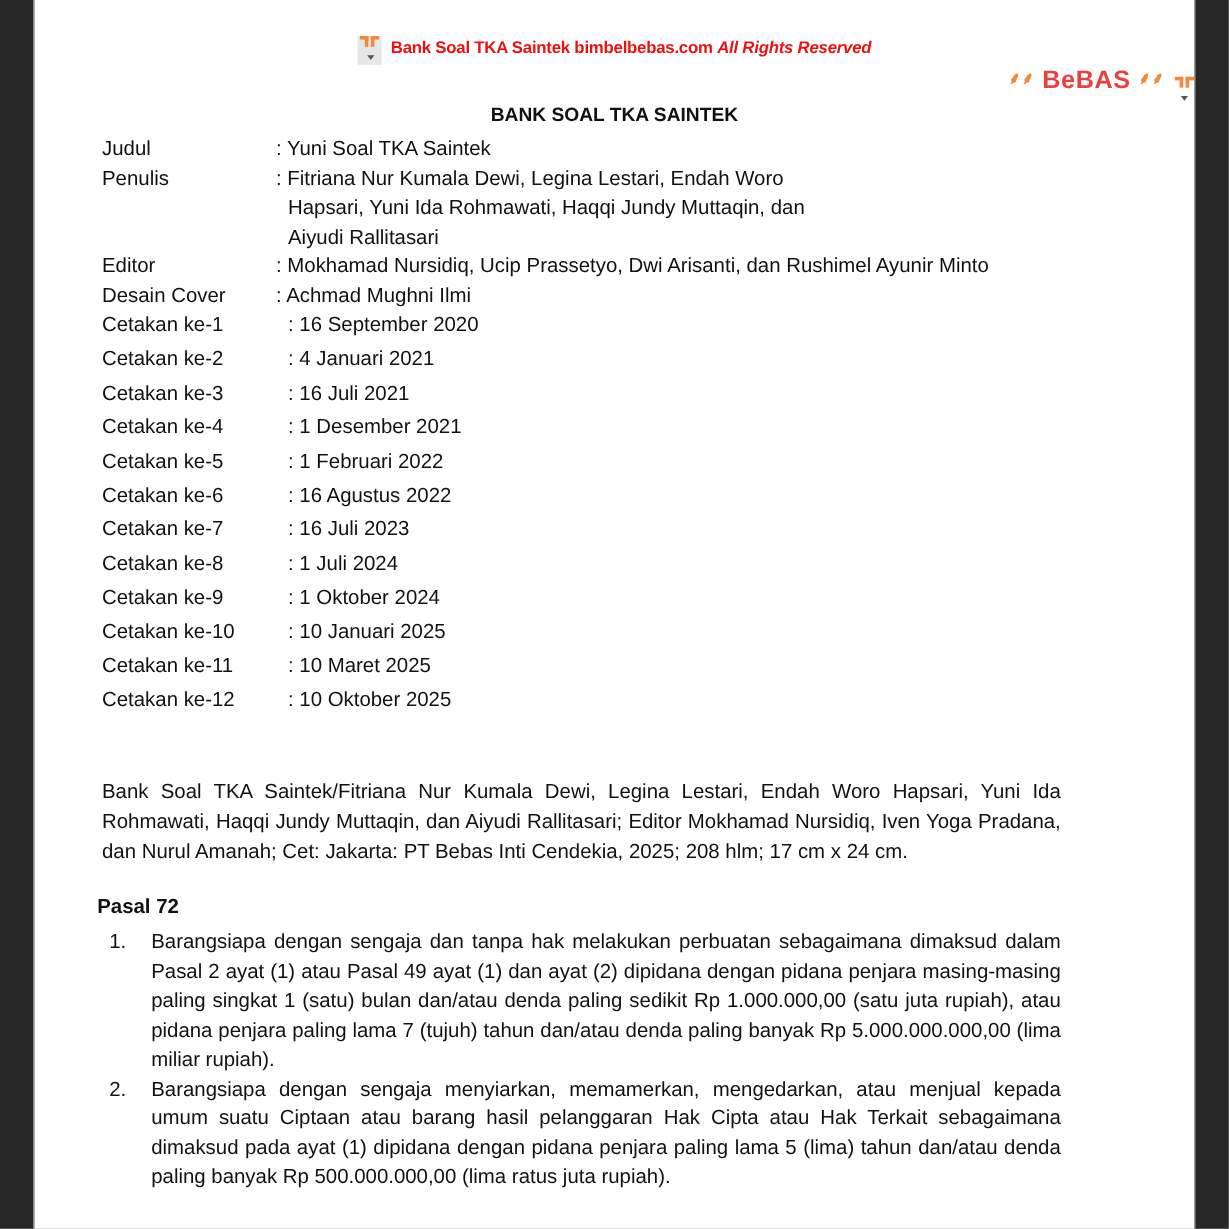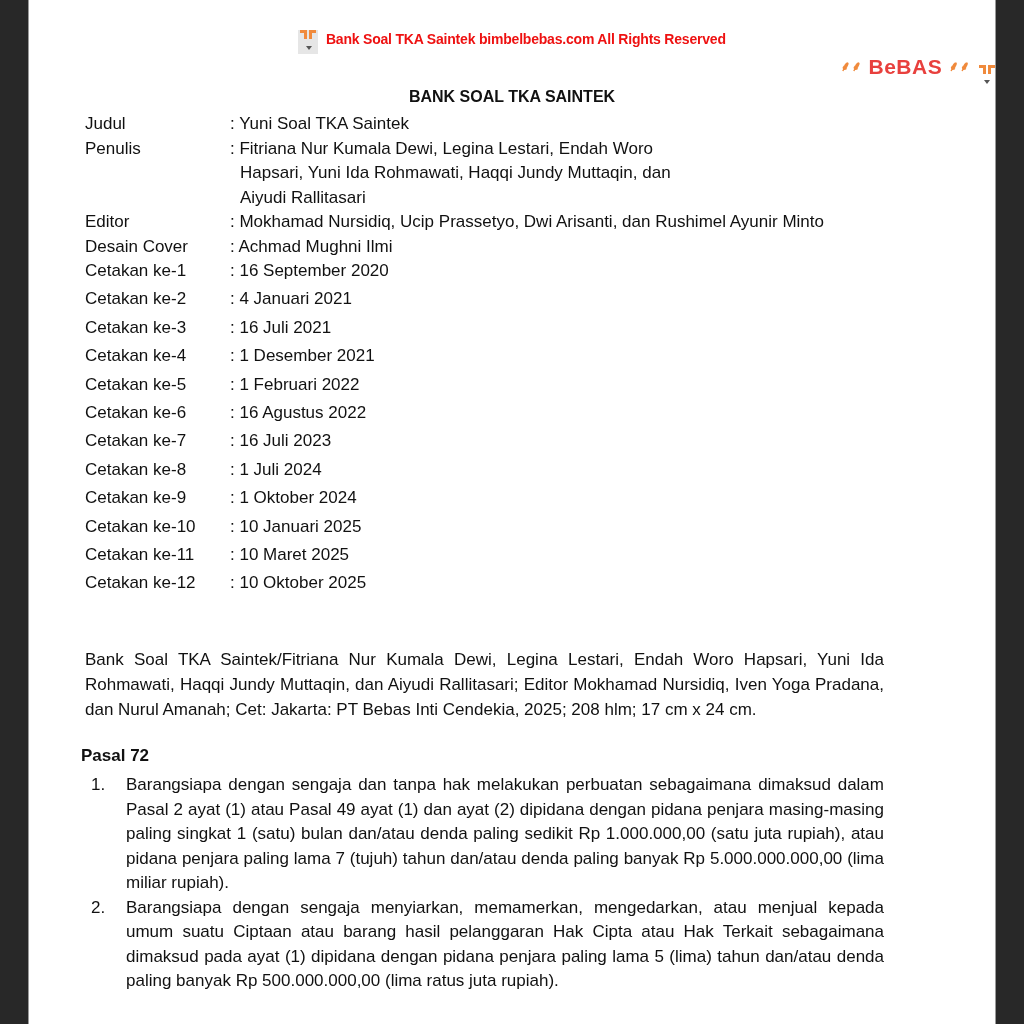--- a/index.html
+++ b/index.html
@@ -16,21 +16,21 @@
     border-right: 1px solid #9a9a9a;
     box-sizing: border-box;
     color: #111;
   }
   .watermark {
     position: absolute; top: 30px; left: 0; right: 0;
     text-align: center;
     font-size: 14px; font-weight: bold; color: #ee1111;
     letter-spacing: -0.2px;
   }
-  .watermark .italic { }
+  .watermark .italic { font-style: italic; }
   .wm-icon {
     display: inline-block; width: 20px; height: 24px; vertical-align: -10px;
     background: #e6e6e6; position: relative; margin-right: 4px;
   }
   .wm-icon .bars { position: absolute; top: 0; left: 2px; width: 16px; height: 10px; }
   .wm-icon .dot {
     position: absolute; bottom: 4px; left: 8px; width: 0; height: 0;
     border-left: 3px solid transparent; border-right: 3px solid transparent; border-top: 4px solid #555;
   }
   .logo-row {
@@ -48,21 +48,21 @@
   }
   .title {
     position: absolute; top: 88px; left: 0; right: 0; text-align: center;
     font-weight: bold; font-size: 16px; color: #111;
   }
   .meta { position: absolute; left: 56px; top: 112px; font-size: 17px; line-height: 24.5px; }
   .meta .row { display: flex; }
   .meta .label { width: 145px; flex: none; }
   .meta .val { width: 660px; }
   .meta .val .cont { display: block; padding-left: 10px; }
-  .meta .row.print { height: 28.4px; line-height: 24px; }
+  .meta .row.print { height: 28.4px; line-height: 24px; gap: 10px; }
   .biblio {
     position: absolute; left: 56px; top: 647px; width: 799px;
     font-size: 17px; line-height: 25px; text-align: justify;
   }
   .pasal-h { position: absolute; left: 52px; top: 746px; font-size: 17px; font-weight: bold; }
   .pasal-list { position: absolute; left: 56px; top: 773px; width: 799px; font-size: 17px; line-height: 24.5px; }
   .pasal-item { display: flex; margin-bottom: 0px; }
   .pasal-item .num { width: 41px; flex: none; padding-left: 6px; box-sizing: border-box; }
   .pasal-item .txt { text-align: justify; flex: 1; }
 </style>

